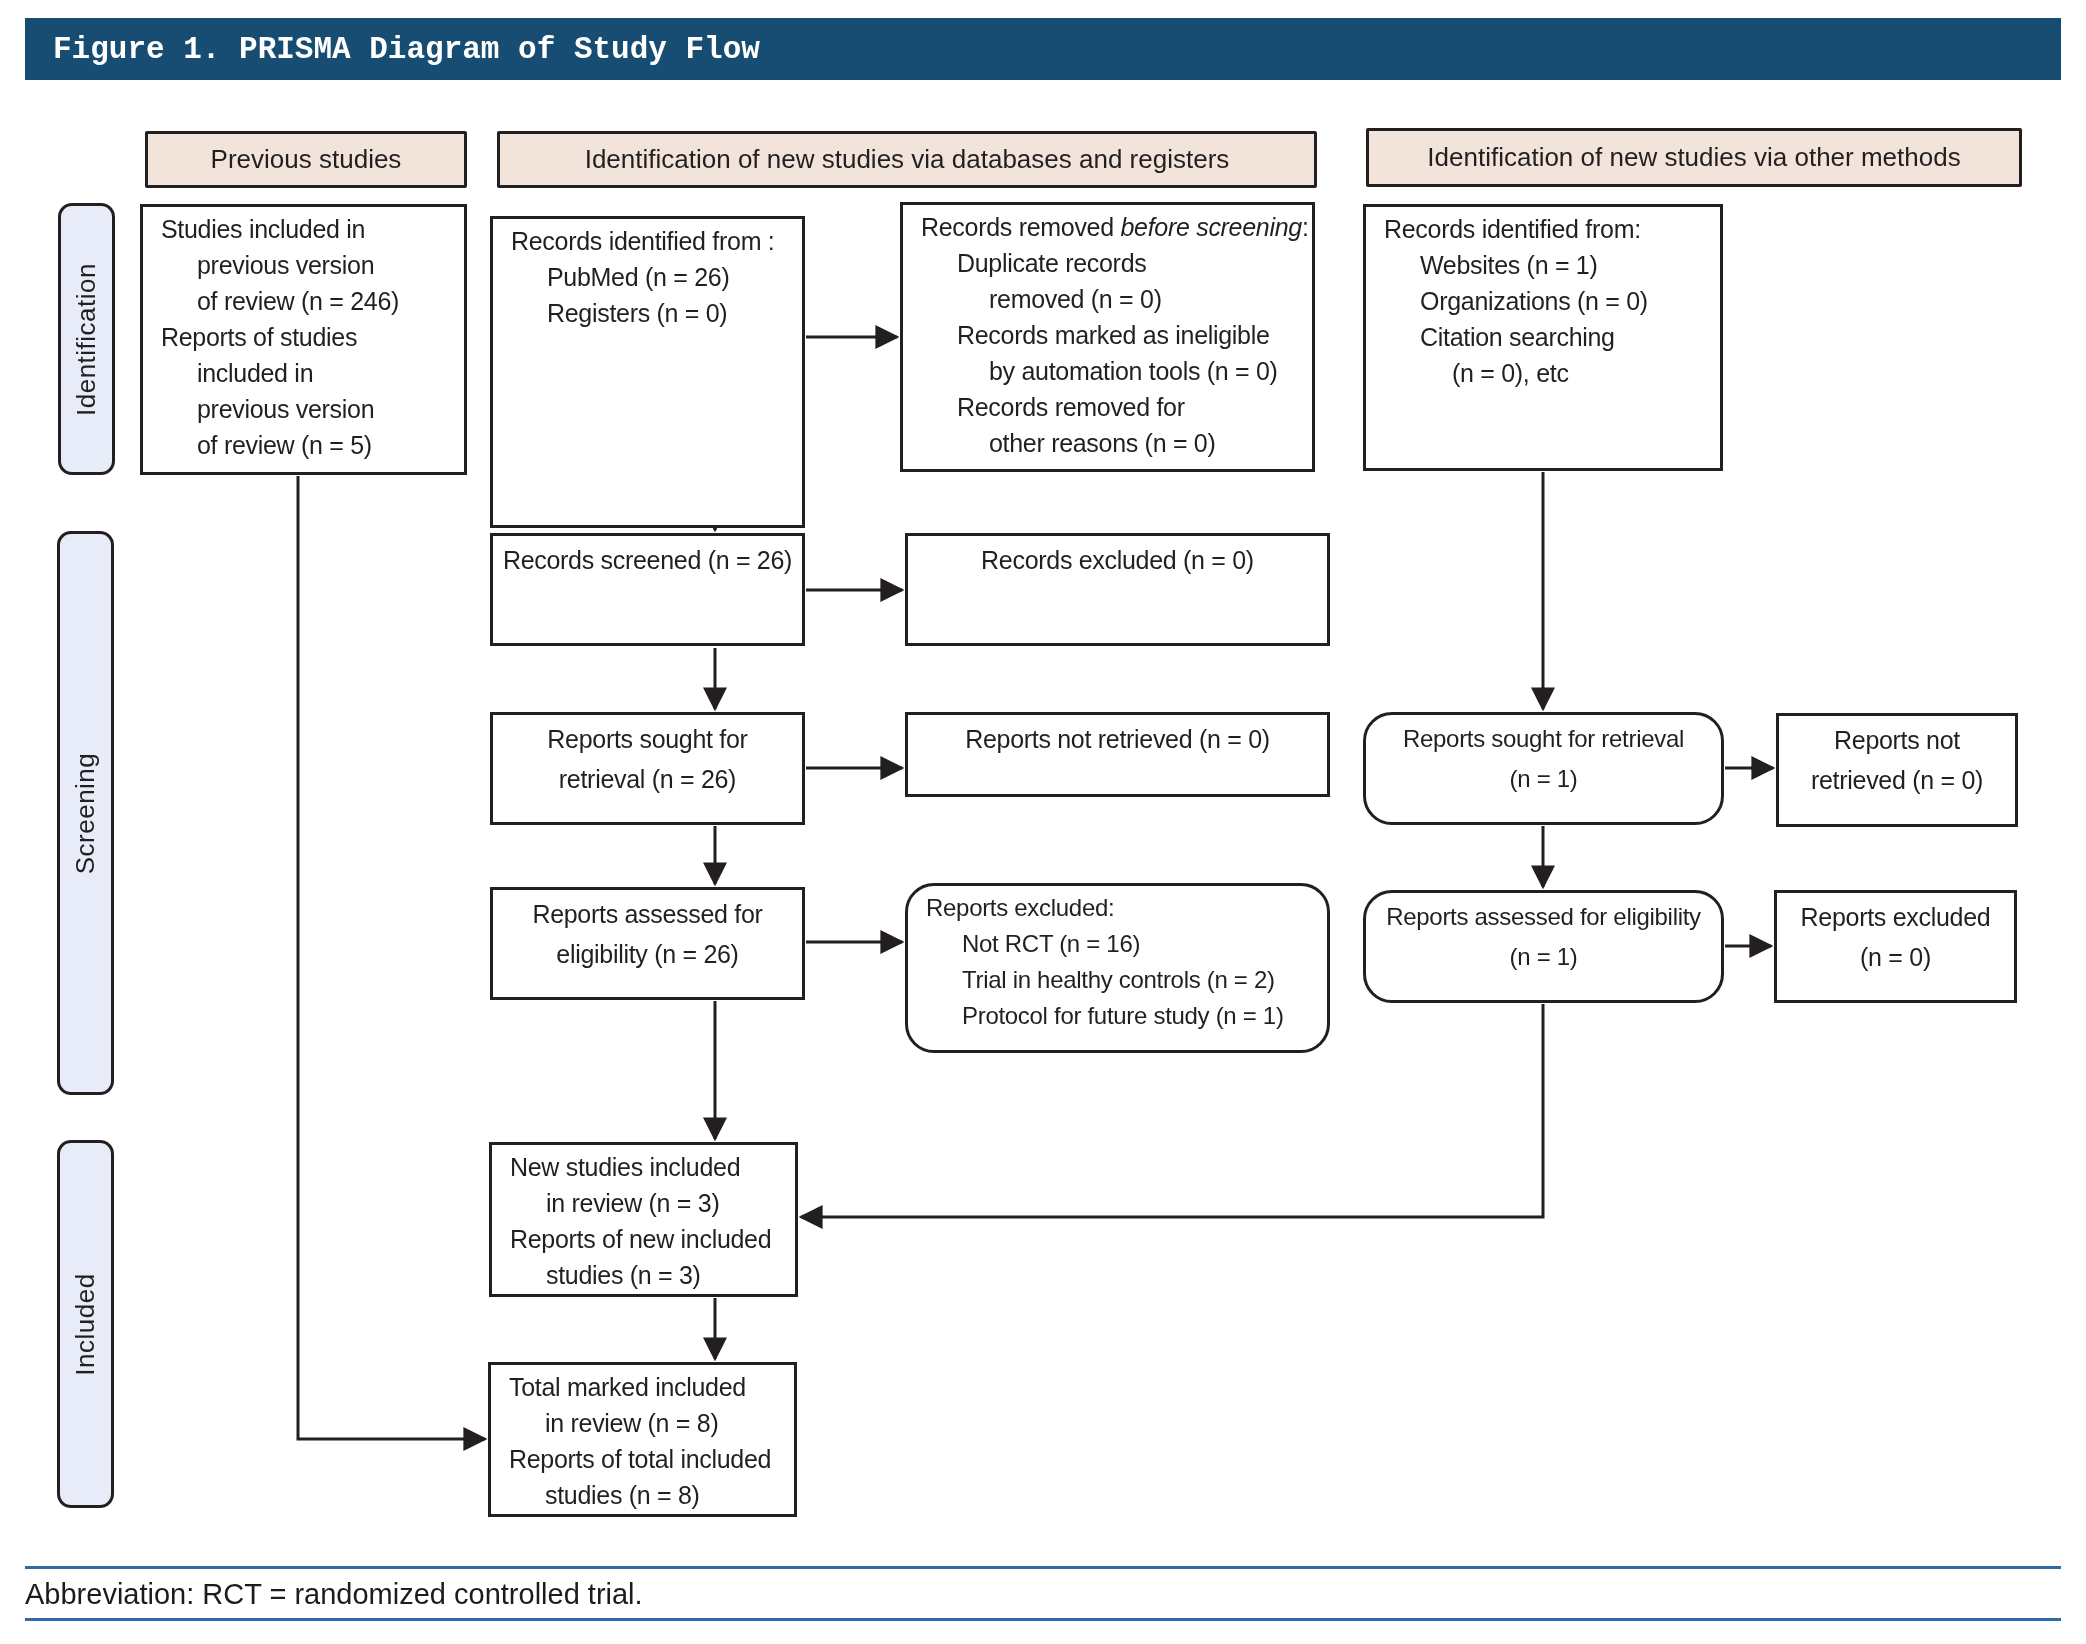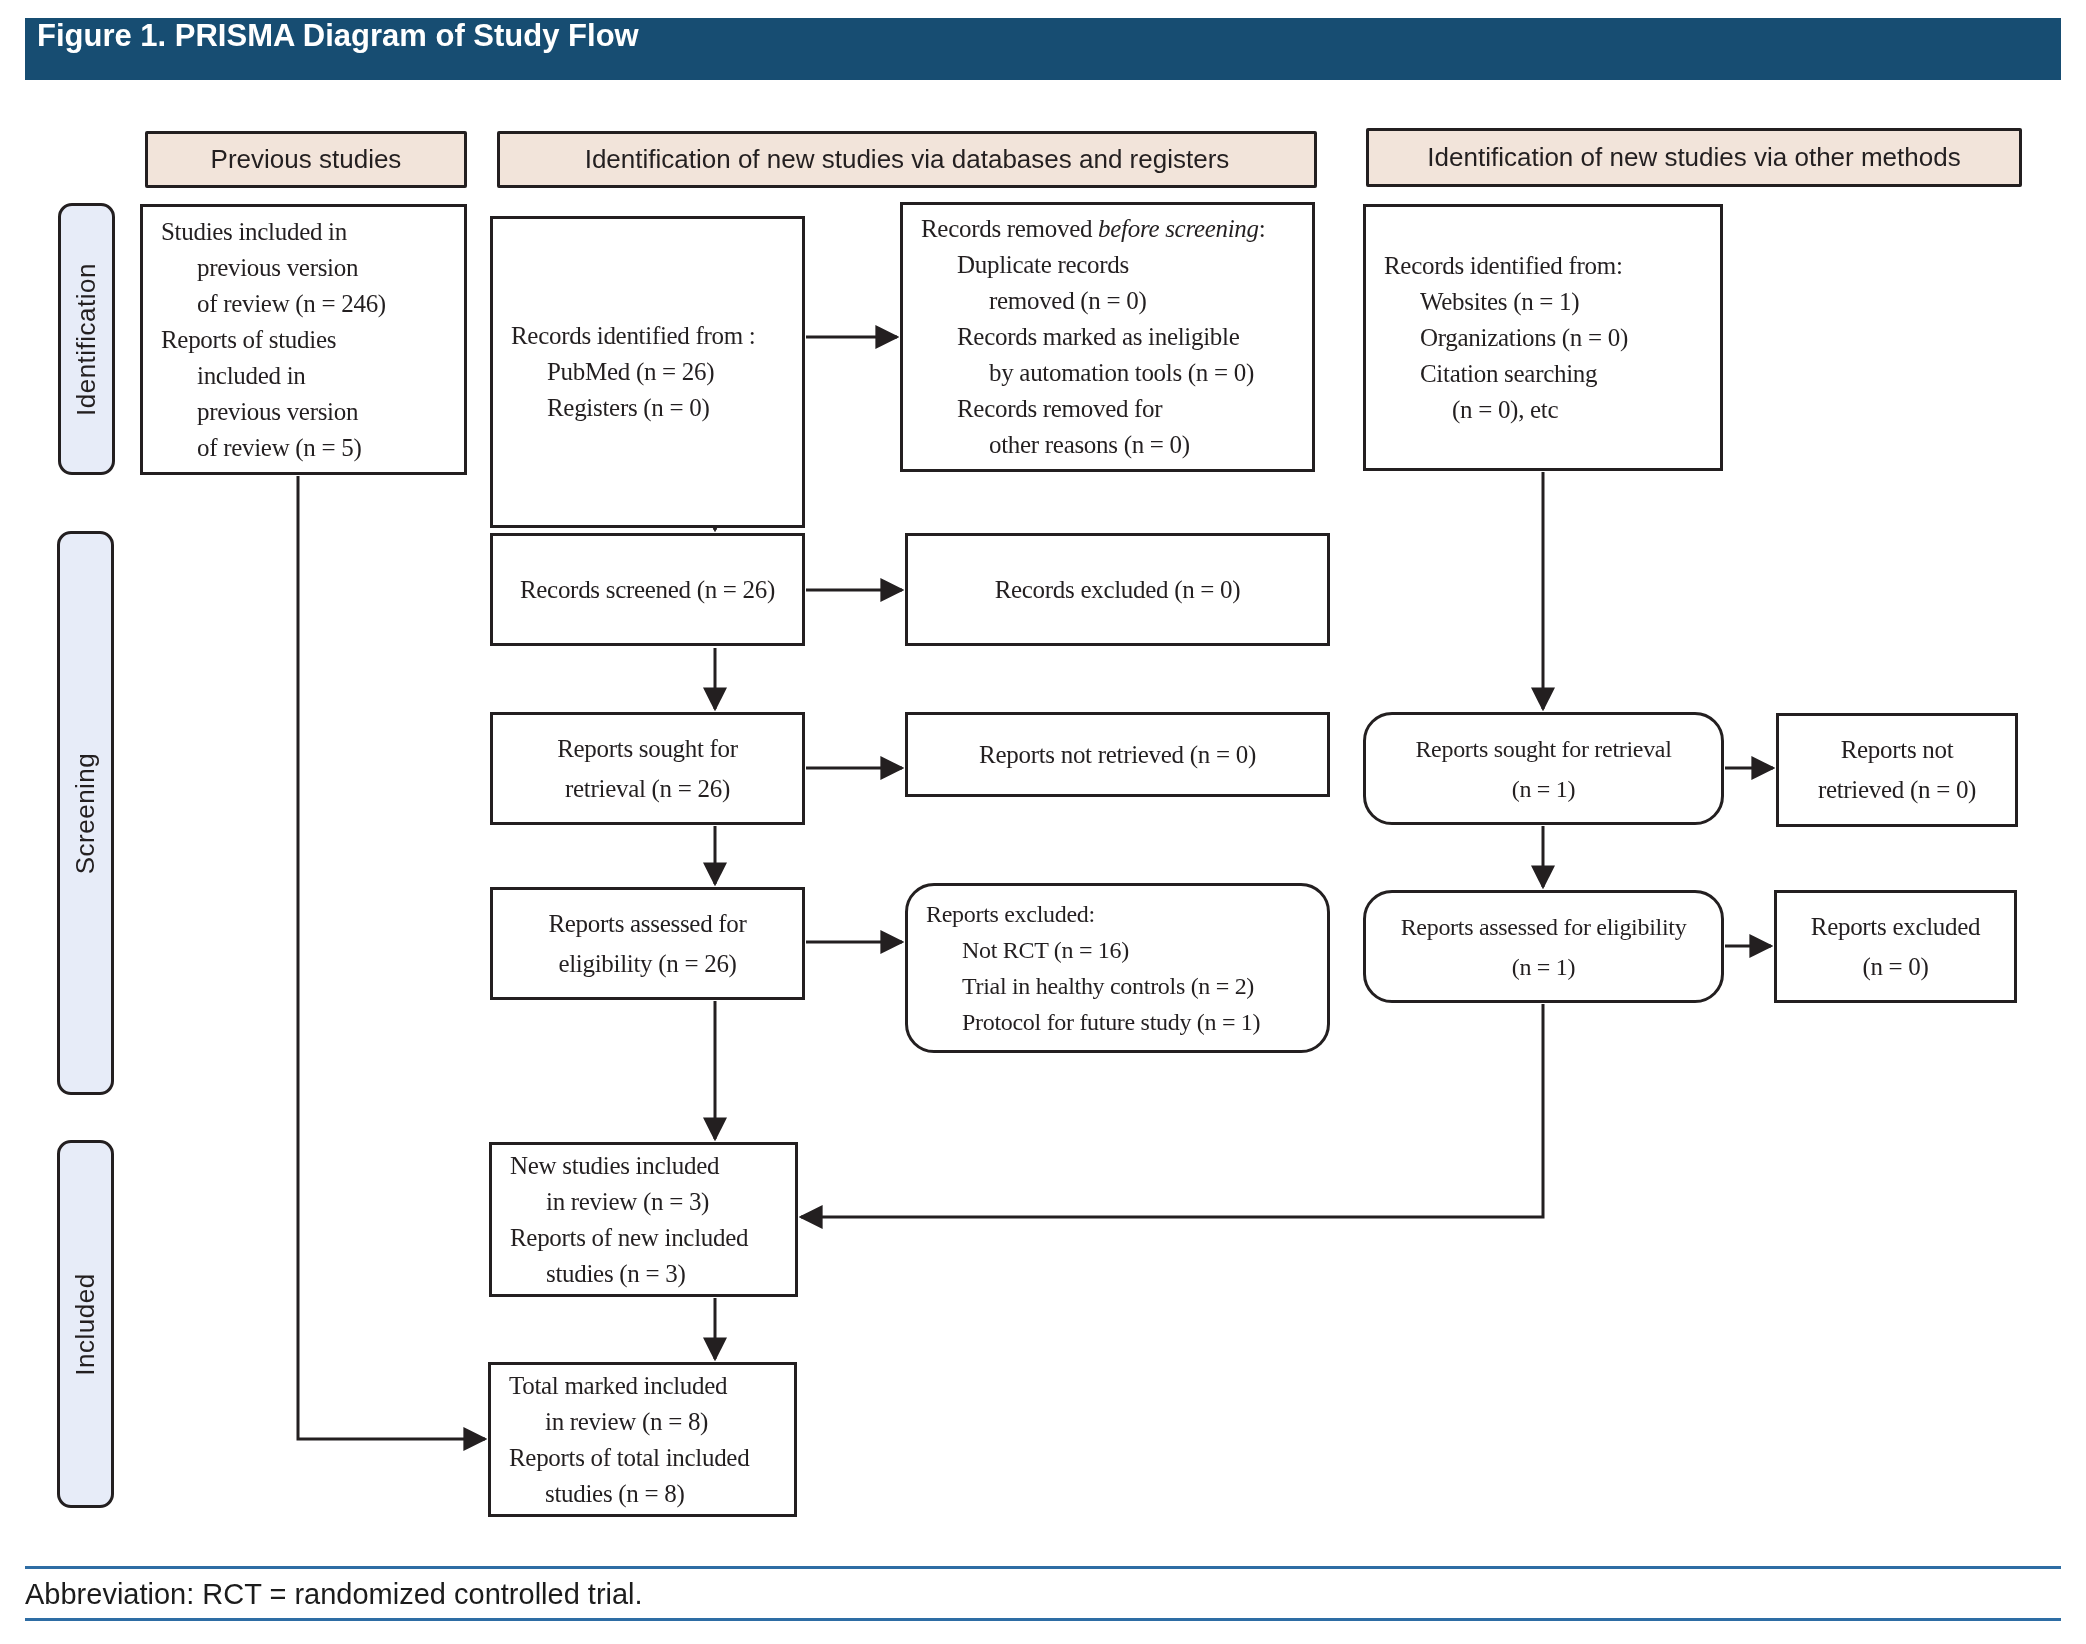--- a/index.html
+++ b/index.html
@@ -1,38 +1,38 @@
 <!DOCTYPE html>
 <html style="--title_bar: #174d72; --title_text: #ffffff; --header_fill: #f2e4da; --sidebar_fill: #e7ecf8; --box_fill: #ffffff; --border: #231f20; --rule: #2e6da4;"><head>
 <meta charset="utf-8">
 <style>
   html,body{margin:0;padding:0;background:#ffffff;}
   body{font-family:"Liberation Sans", sans-serif;}
   #canvas{position:relative;width:2086px;height:1644px;background:#fff;overflow:hidden;}
 
   .titlebar{position:absolute;left:25px;top:18px;width:2036px;height:62px;
     background:var(--title_bar,#174d72);color:var(--title_text,#fff);
-    display:flex;align-items:flex-start;padding-left:12px;box-sizing:border-box;
-    font-weight:bold;font-size:31px;letter-spacing:0px;}
+    display:flex;align-items:center;padding-left:28px;box-sizing:border-box;
+    font-weight:bold;font-size:31px;letter-spacing:0px;font-family:Liberation Mono, monospace;}
 
   .hdr{position:absolute;box-sizing:border-box;background:var(--header_fill,#f2e4da);
     border:3px solid var(--border,#231f20);border-radius:2px;
     display:flex;align-items:center;justify-content:center;text-align:center;
     font-size:26px;color:var(--border,#231f20);}
 
   .stage{position:absolute;box-sizing:border-box;background:var(--sidebar_fill,#e7ecf8);
     border:3px solid var(--border,#231f20);border-radius:14px;
     display:flex;align-items:center;justify-content:center;}
   .stage .vtext{transform:rotate(-90deg);white-space:nowrap;font-size:26px;
     color:var(--border,#231f20);letter-spacing:0.5px;}
 
   .box{position:absolute;box-sizing:border-box;background:var(--box_fill,#fff);
     border:3px solid var(--border,#231f20);color:var(--border,#231f20);
-    display:flex;flex-direction:column;justify-content:center;
-    font-size:25px;letter-spacing:-0.3px;line-height:36px;font-family:Liberation Serif, serif;}
+    display:flex;flex-direction:column;
+    font-size:25px;letter-spacing:-0.3px;line-height:36px;}
   .box.list{padding:4px 8px 4px 18px;}
   .box.ctr{align-items:center;text-align:center;padding:4px 6px;}
   .box .ln{white-space:nowrap;}
   .box.ctr .ln{line-height:40px;}
   .ind1{padding-left:36px;}
   .ind2{padding-left:68px;}
   .it{font-style:italic;}
   .fs24{font-size:24px;border-radius:29px;}
 
   .overlay{position:absolute;left:0;top:0;}

